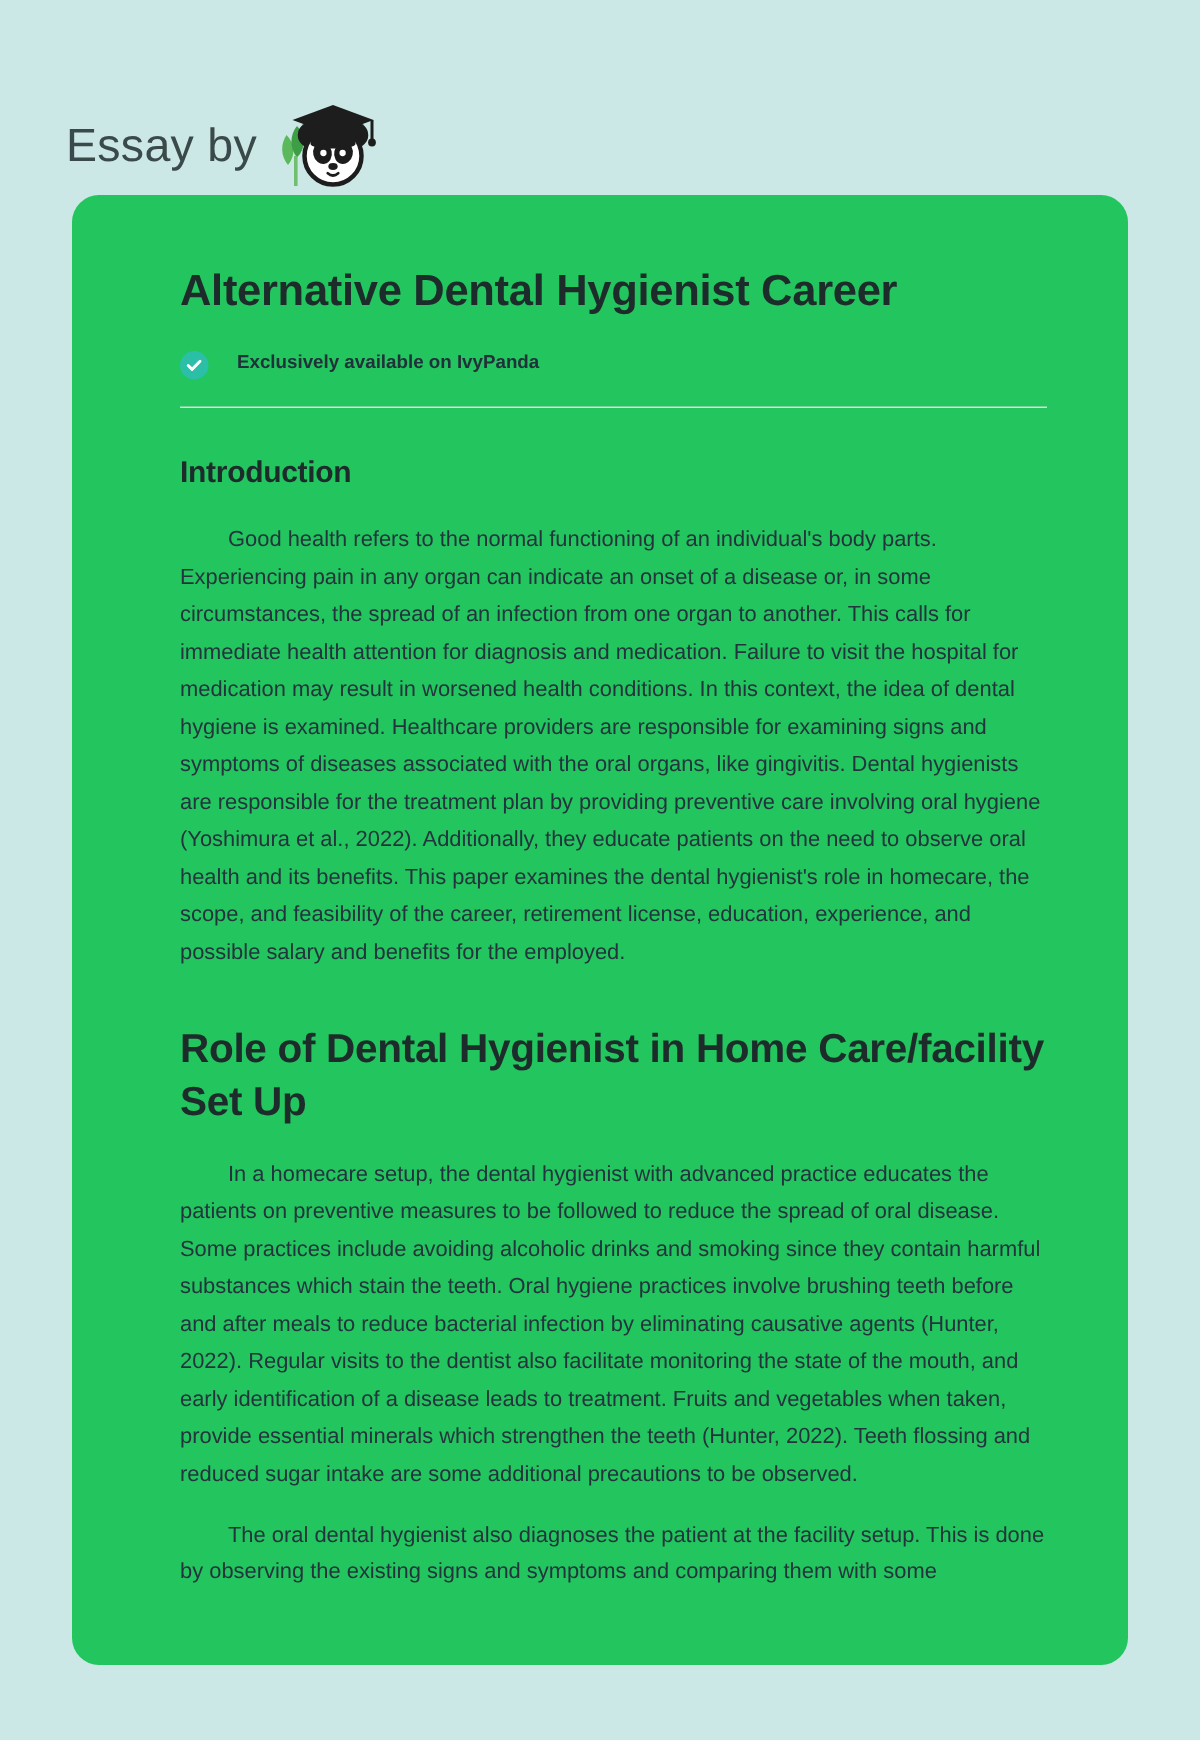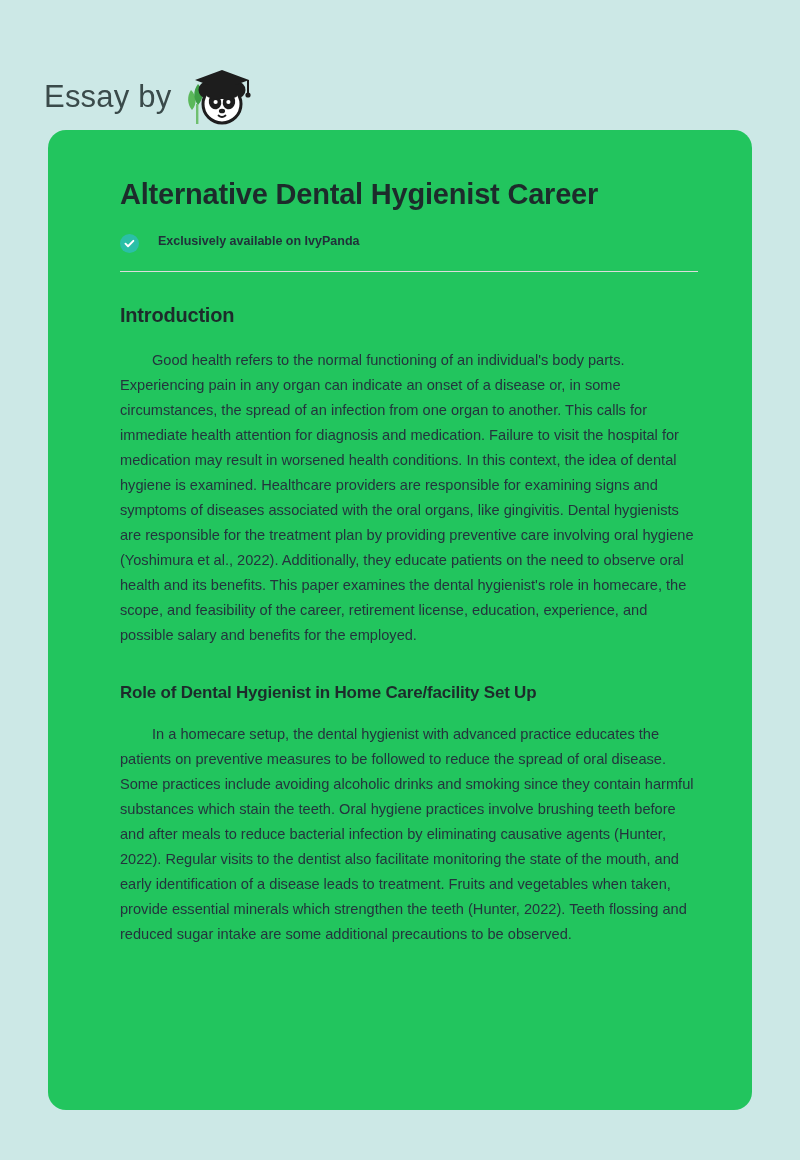--- a/index.html
+++ b/index.html
@@ -107,21 +107,21 @@
 
   h2.section-heading {
     font-size: 20px;
     font-weight: 700;
     color: #1d2b2b;
     margin: 0 0 20px 0;
     line-height: 1.3;
     letter-spacing: -0.2px;
   }
   h2.section-heading.wide {
-    font-size: 17px;
+    font-size: 27px;
     margin: 34px 0 18px 0;
     line-height: 1.32;
   }
 
   p.body-text {
     font-size: 14.6px;
     line-height: 1.71;
     color: #24343d;
     margin: 16px 0 14px 0;
     text-indent: 32px;
@@ -178,14 +178,15 @@
     <span class="exclusive-text">Exclusively available on IvyPanda</span>
   </div>
 
   <div class="divider"></div>
 
   <h2 class="section-heading">Introduction</h2>
   <p class="body-text">Good health refers to the normal functioning of an individual's body parts. Experiencing pain in any organ can indicate an onset of a disease or, in some circumstances, the spread of an infection from one organ to another. This calls for immediate health attention for diagnosis and medication. Failure to visit the hospital for medication may result in worsened health conditions. In this context, the idea of dental hygiene is examined. Healthcare providers are responsible for examining signs and symptoms of diseases associated with the oral organs, like gingivitis. Dental hygienists are responsible for the treatment plan by providing preventive care involving oral hygiene (Yoshimura et al., 2022). Additionally, they educate patients on the need to observe oral health and its benefits. This paper examines the dental hygienist's role in homecare, the scope, and feasibility of the career, retirement license, education, experience, and possible salary and benefits for the employed.</p>
 
   <h2 class="section-heading wide">Role of Dental Hygienist in Home Care/facility Set Up</h2>
   <p class="body-text">In a homecare setup, the dental hygienist with advanced practice educates the patients on preventive measures to be followed to reduce the spread of oral disease. Some practices include avoiding alcoholic drinks and smoking since they contain harmful substances which stain the teeth. Oral hygiene practices involve brushing teeth before and after meals to reduce bacterial infection by eliminating causative agents (Hunter, 2022). Regular visits to the dentist also facilitate monitoring the state of the mouth, and early identification of a disease leads to treatment. Fruits and vegetables when taken, provide essential minerals which strengthen the teeth (Hunter, 2022). Teeth flossing and reduced sugar intake are some additional precautions to be observed.</p>
+  <p class="body-text">The oral dental hygienist also diagnoses the patient at the facility setup. This is done by observing the existing signs and symptoms and comparing them with some</p>
 
 </div>
 
 </body></html>

